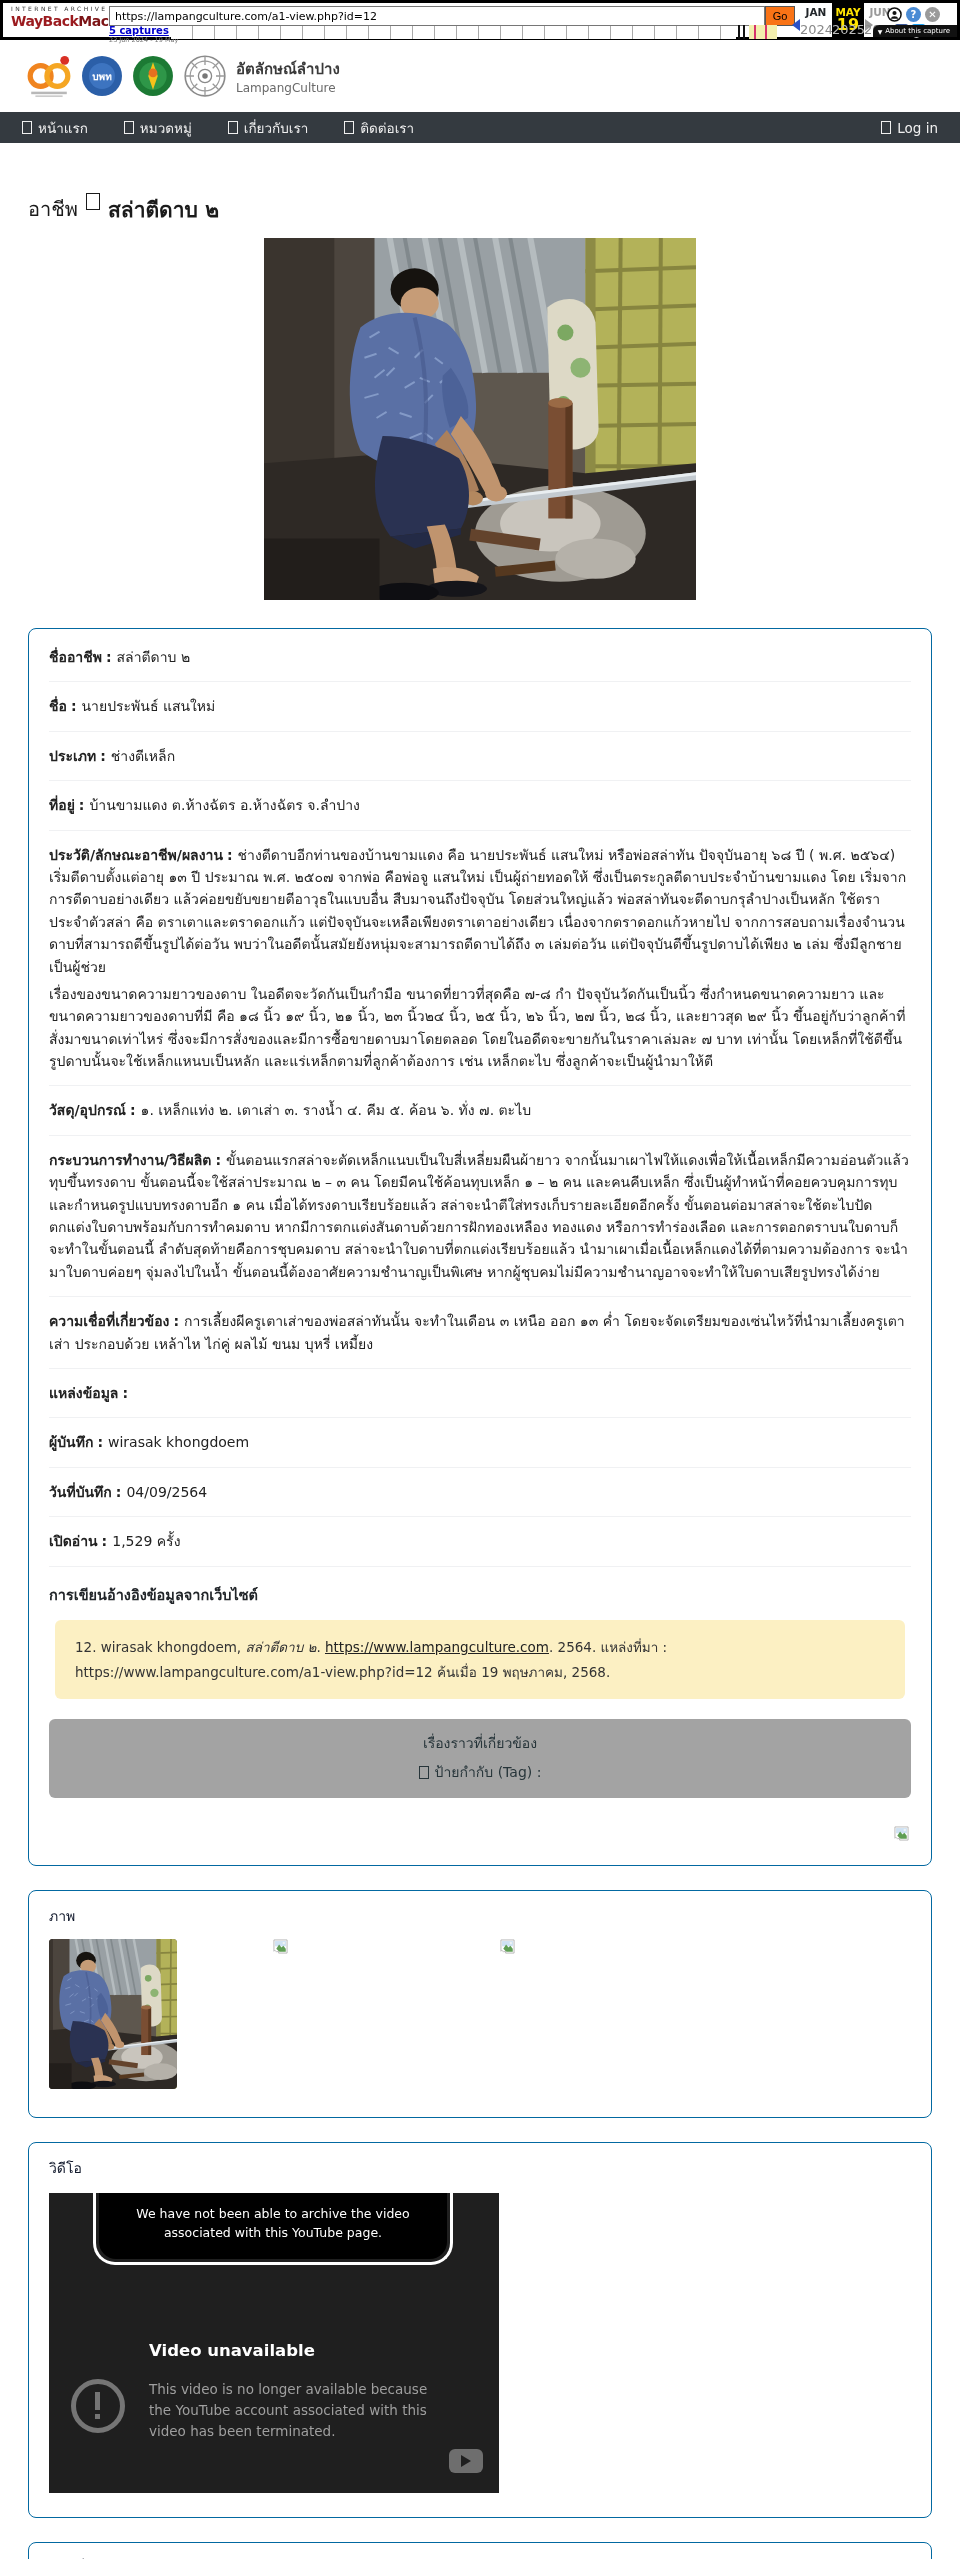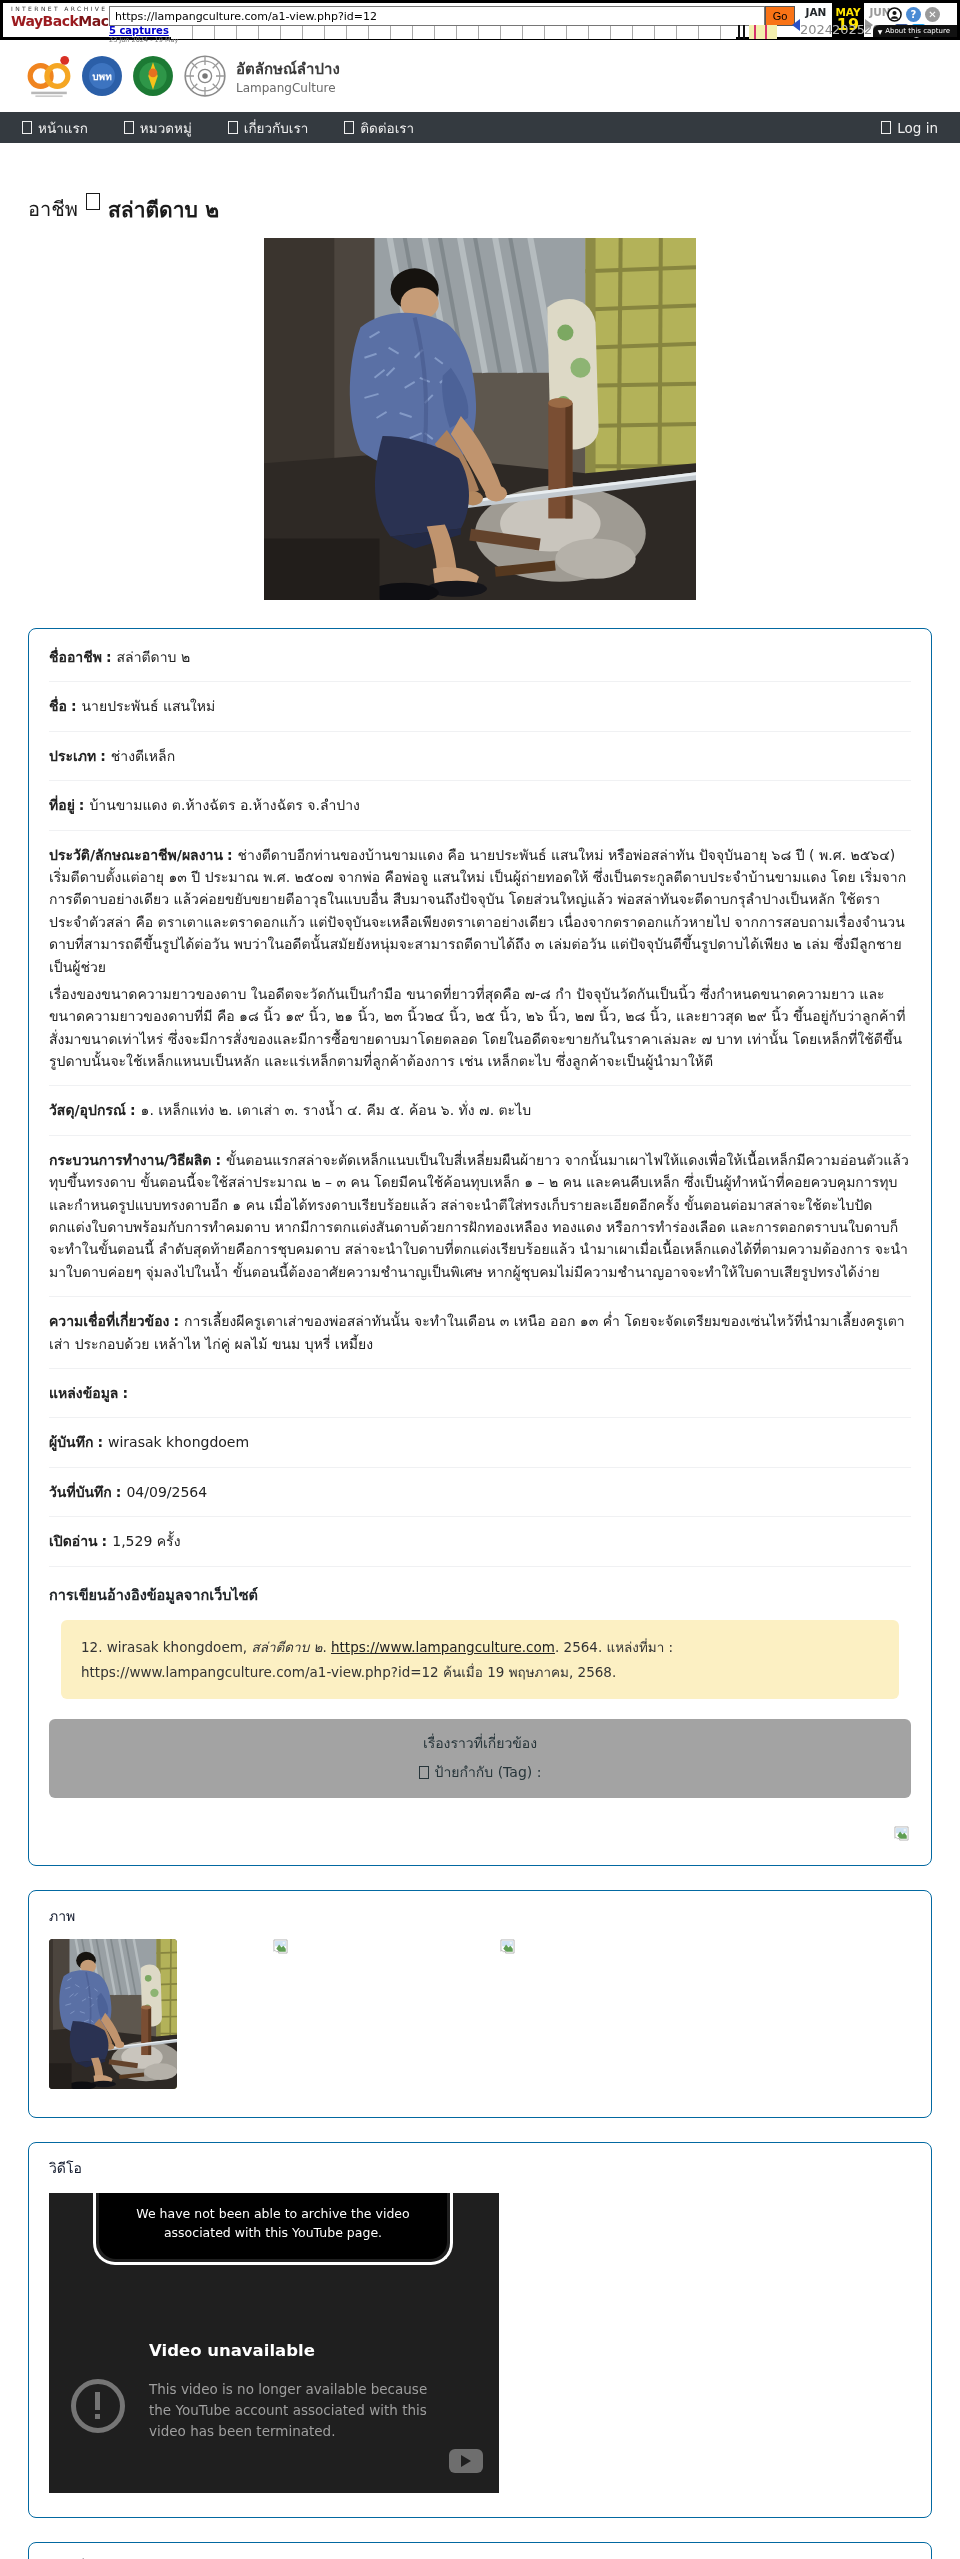--- a/index.html
+++ b/index.html
@@ -63,21 +63,21 @@
 
   .card { border:1px solid #0369a1; border-radius:8px; margin-top:24px; padding:4px 20px 16px; background:#fff; }
   .card-head { font-size:14px; color:#0f172a; padding:10px 0 10px; }
 
   .frow { padding:13px 0; border-bottom:1px solid #f0f1f3; font-size:14px; line-height:1.6; color:#222; }
   .flabel { font-weight:bold; }
   .fsep { font-weight:bold; margin:0 5px 0 4px; }
   .fp2 { margin-top:5px; }
 
   .cite-head { font-weight:bold; font-size:14.5px; padding:16px 0 2px; }
-  .cite-box { background:#fcf0c3; border-radius:6px; padding:15px 20px; margin:12px 12px 6px; font-size:13.5px; line-height:1.85; color:#333; }
+  .cite-box { background:#fcf0c3; border-radius:6px; padding:15px 20px; margin:12px 6px 6px; font-size:13.5px; line-height:1.85; color:#333; }
   .cite-box .it { font-style:italic; }
   .cite-box .lnk { color:#222; text-decoration:underline; cursor:pointer; }
 
   .related-box { background:#a3a3a3; border-radius:6px; margin-top:20px; padding:13px 0 15px; text-align:center; font-size:14px; color:#27353a; }
   .related-box .r1 { margin-bottom:7px; }
   .related-box .r2 { display:inline-flex; align-items:center; gap:6px; }
   .broken-right { text-align:right; padding:28px 2px 4px; }
 
   .thumb-row { display:flex; align-items:flex-start; padding:2px 0 12px; }
   .thumb { width:128px; height:150px; border-radius:4px; cursor:pointer; }

